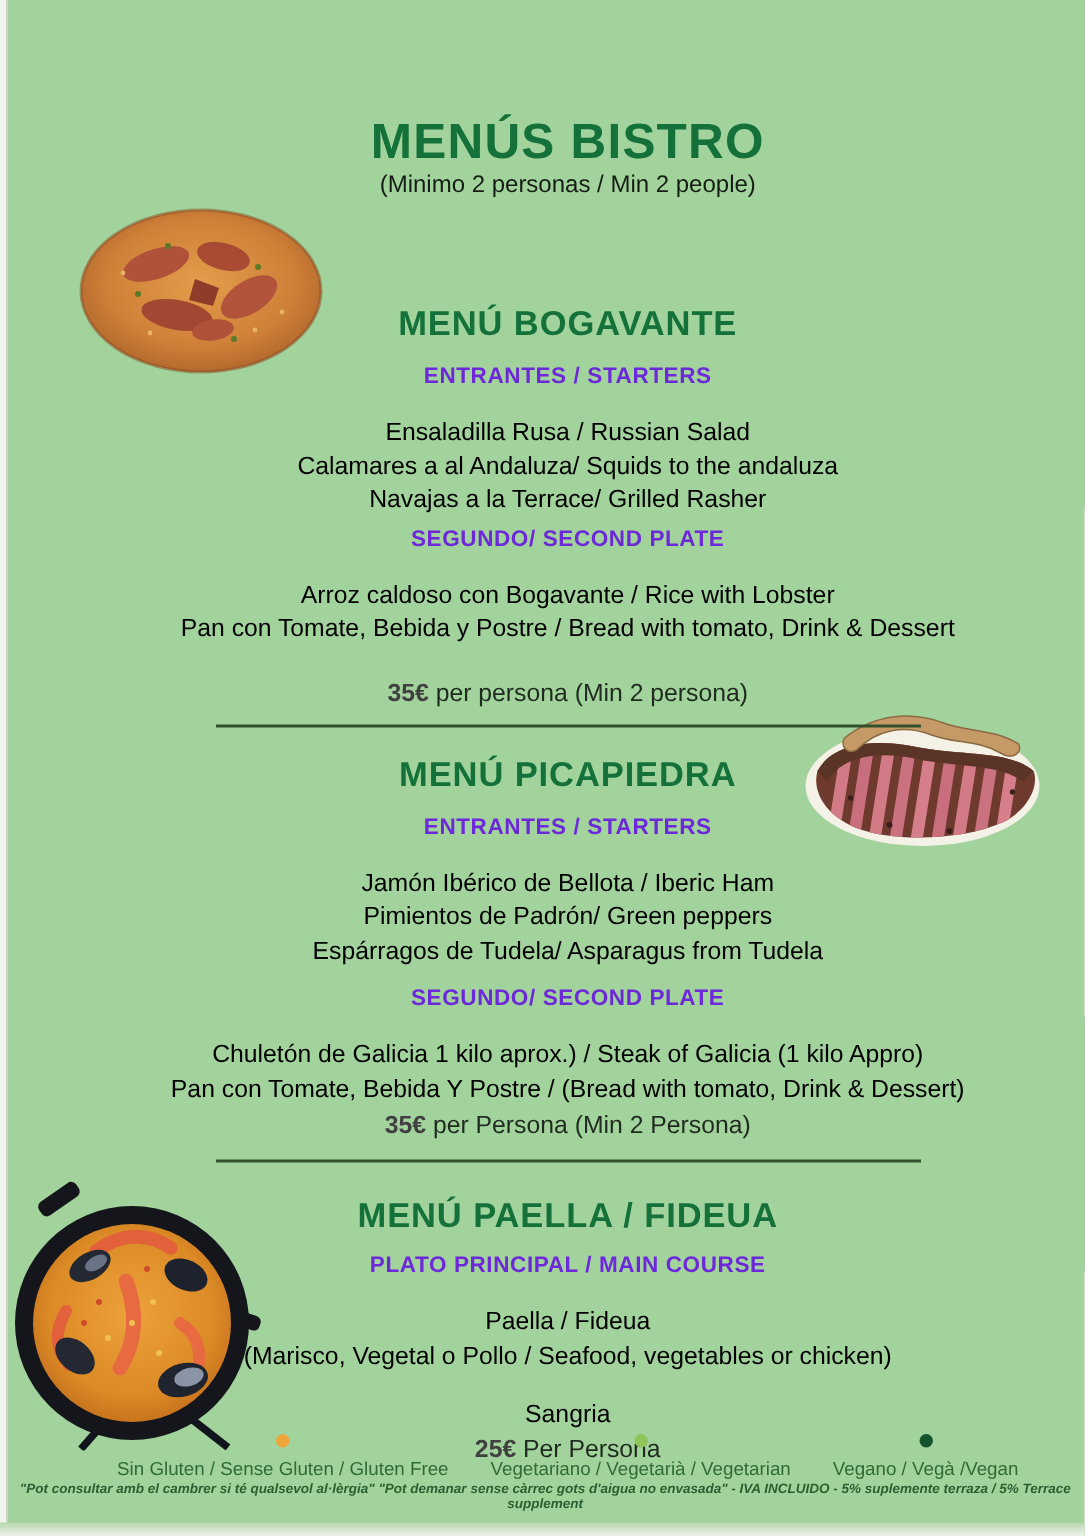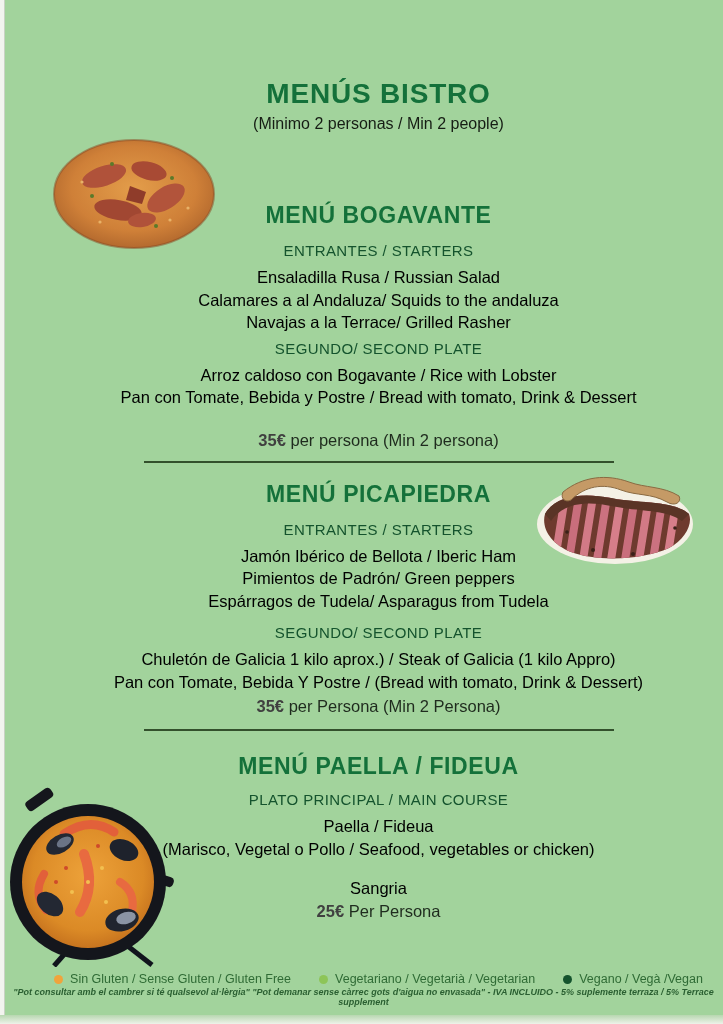--- a/index.html
+++ b/index.html
@@ -1,37 +1,37 @@
 <!DOCTYPE html>
 <html><head>
 <meta charset="utf-8">
 <style>
   html,body{margin:0;padding:0;background:#eceee9;font-family:"Liberation Sans","DejaVu Sans",sans-serif;}
   .page{position:relative;width:723px;height:1024px;background:#a2d39c;overflow:hidden;}
   .edge-left{position:absolute;left:0;top:0;width:4px;height:100%;background:#f2f4ef;border-right:1px solid #c9d2c4;z-index:3;}
   .edge-bottom{position:absolute;left:0;bottom:0;width:100%;height:9px;background:linear-gradient(#b7d7b0,#eef2e9);z-index:3;}
   .content{position:relative;z-index:2;padding:76px 0 0 34px;text-align:center;color:#1f2b1e;}
-  .title{margin:0;font-size:28px;line-height:36px;font-weight:bold;letter-spacing:.8px;color:#14713a;}
+  .title{margin:0;font-size:33px;line-height:36px;font-weight:bold;letter-spacing:.8px;color:#14713a;}
   .subtitle{margin:0;font-size:16px;line-height:24px;font-weight:normal;color:#161d14;}
   .menu-title{margin:0;font-size:23px;line-height:26px;font-weight:bold;letter-spacing:.6px;color:#14713a;}
-  .course-heading{margin:7px;font-size:15px;line-height:17px;font-weight:normal;letter-spacing:.4px;color:#14532d;}
+  .course-heading{margin:18px;font-size:15px;line-height:17px;font-weight:bold;letter-spacing:.4px;color:#6d28d9;}
   .line{margin:0;font-size:16.5px;line-height:22.5px;color:#000000;}
   .price{margin:0;font-size:16.5px;line-height:22px;color:#1f2b1e;}
   .price b{color:#404040;}
   .divider{width:470px;height:2px;border:0;background:#33502c;margin:10px auto 0 auto;}
   .mt-menu1{margin-top:66px;} .mt-course{margin-top:14px;} .mt-items{margin-top:2px;}
   .mt-second1{margin-top:6px;} .mt-price1{margin-top:20px;} .mt-div1{margin-top:10px;}
   .mt-menu2{margin-top:18px;} .mt-second2{margin-top:12px;} .mt-price2{margin-top:2px;} .mt-div2{margin-top:12px;}
   .mt-menu3{margin-top:22px;} .mt-course3{margin-top:12px;} .mt-extra{margin-top:17px;}
   .photo{position:absolute;z-index:1;}
   .photo-lobster{left:52px;top:138px;width:165px;height:112px;}
   .photo-steak{left:533px;top:462px;width:168px;height:105px;}
   .photo-paella{left:2px;top:782px;width:172px;height:185px;}
   .legendrow{position:absolute;left:34px;right:0;bottom:38px;display:flex;justify-content:center;align-items:center;gap:28px;z-index:2;}
-  .legend-item{display:flex;align-items:center;gap:7px;font-size:12.5px;color:#2f6b35;}
+  .legend-item{display:flex;align-items:center;gap:7px;font-size:12.5px;color:#2f6b35;flex-direction:column;}
   .dot{width:9px;height:9px;border-radius:50%;flex:0 0 auto;}
   .footnote{position:absolute;left:6px;right:2px;bottom:17px;text-align:center;font-size:9px;font-style:italic;font-weight:bold;color:#2a5f31;z-index:2;}
 </style>
 </head>
 <body>
 
 <div class="page">
   <div class="edge-left"></div>
   <div class="edge-bottom"></div>
 

